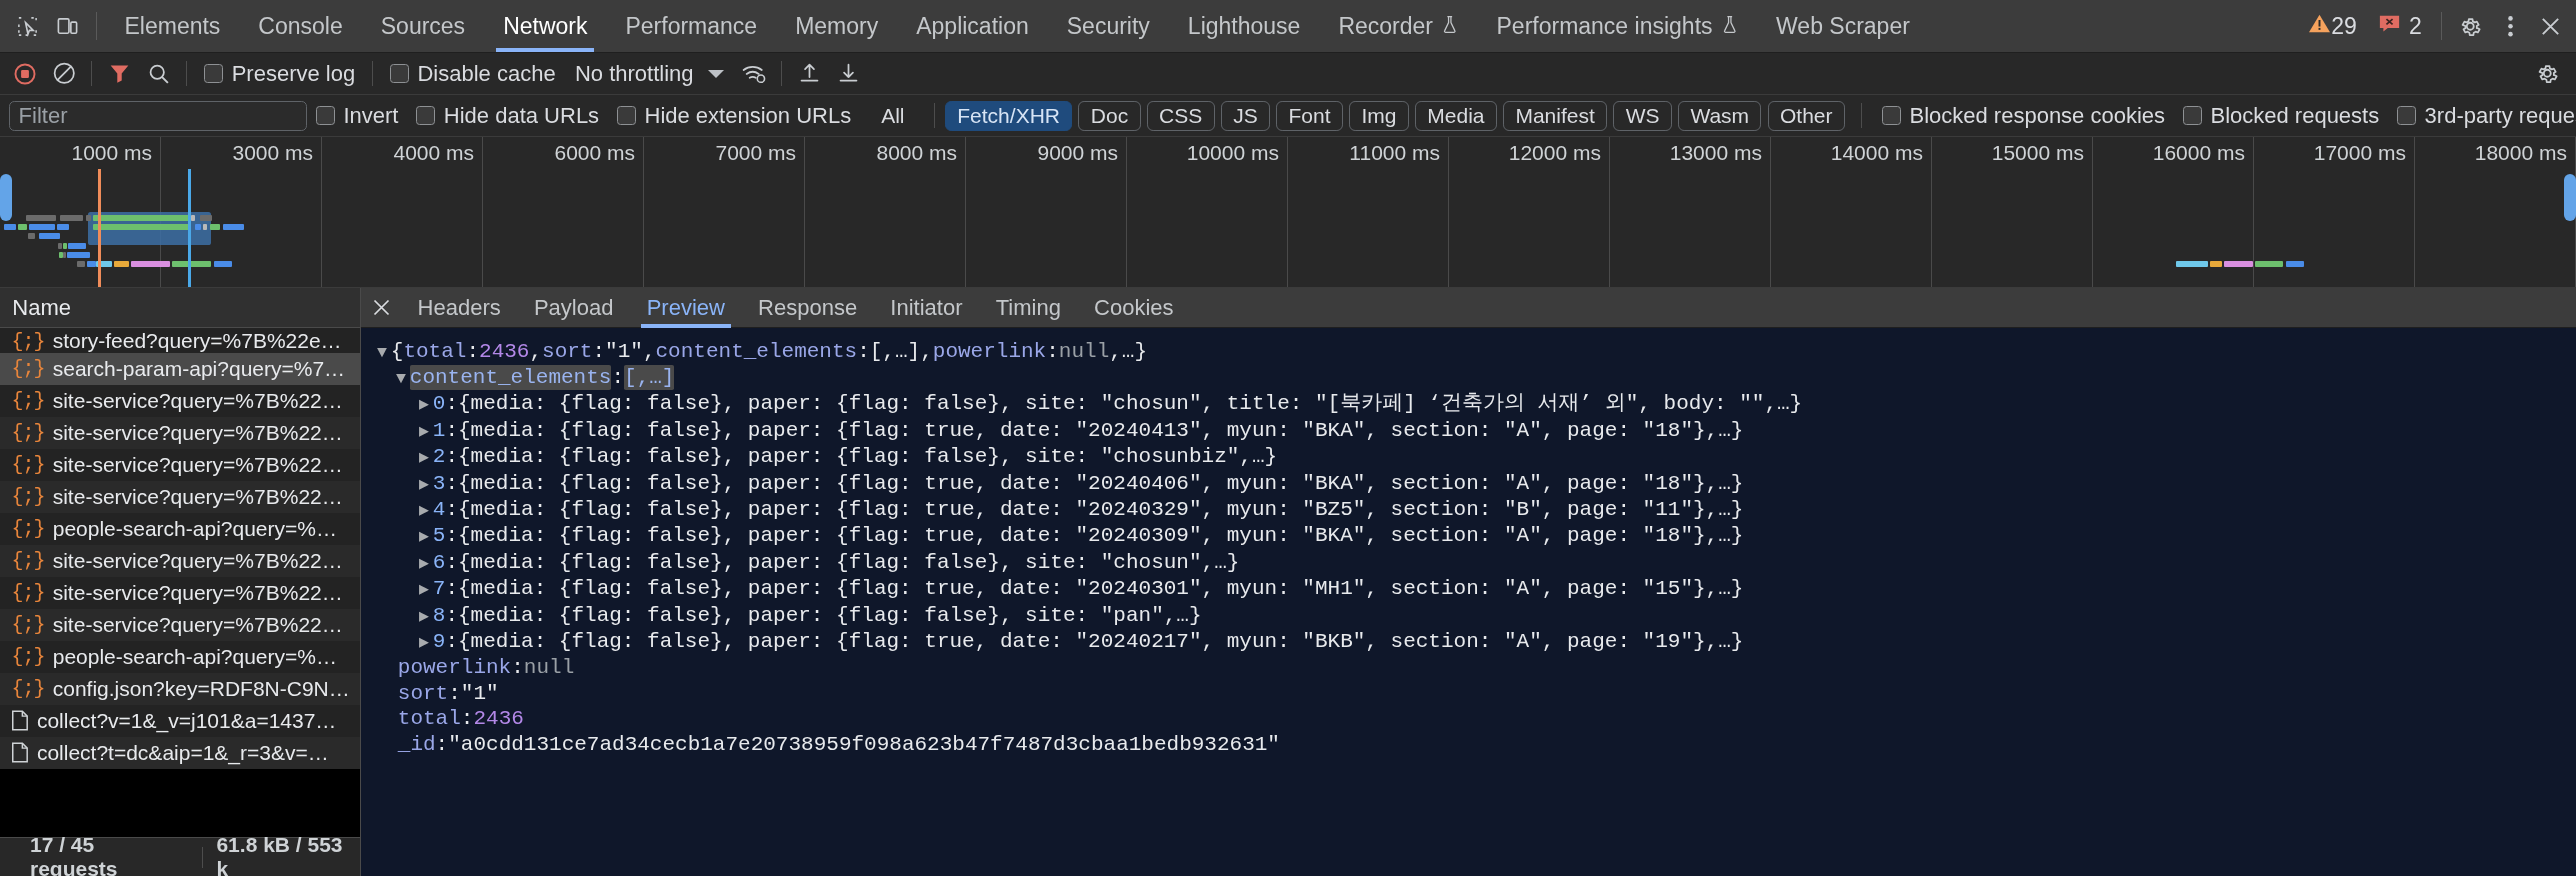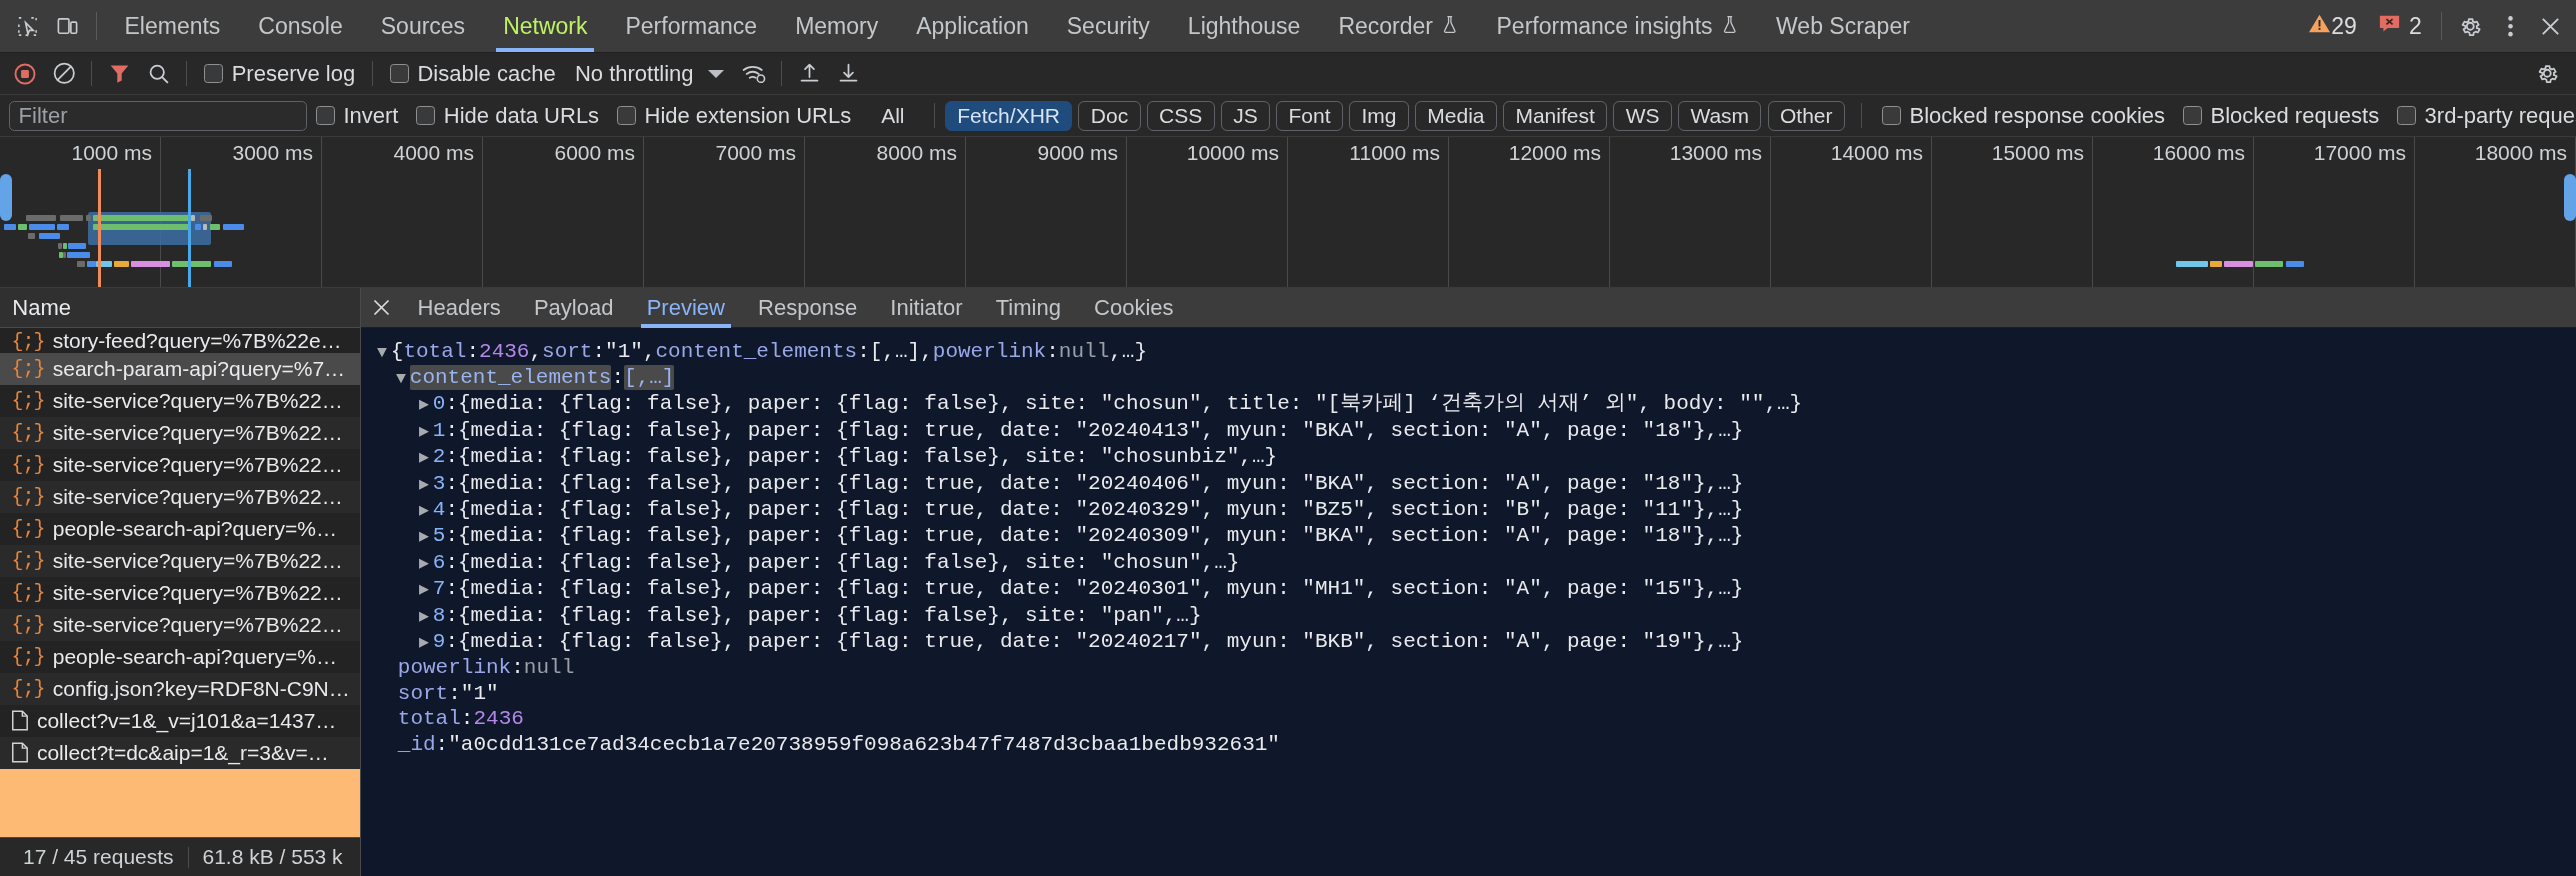--- a/index.html
+++ b/index.html
@@ -27,21 +27,21 @@
   }
   .tb-sep {
     width: 0.9px; height: 28px; background: #5a5a5a; margin: 0 8.8px; flex: none;
   }
   .panel-tab {
     height: 51px; padding: 0 19px;
     display: flex; align-items: center; gap: 8px;
     font-size: 23px; color: #c4c7ca; white-space: nowrap;
     position: relative; flex: none;
   }
-  .panel-tab.active { color: #bef264; }
+  .panel-tab.active { color: #ffffff; }
   .panel-tab.active::after {
     content: ""; position: absolute; left: 12.3px; right: 12.3px; bottom: 0;
     height: 3.5px; background: #8ab4f8;
   }
   .topbar-spacer { flex: 1 1 auto; }
   .warnbox { display: flex; align-items: center; gap: 0; padding: 0 10.5px; font-size: 23px; color: #dadce0; }
   .errbox  { display: flex; align-items: center; gap: 8px; padding: 0 10.5px; font-size: 23px; color: #dadce0; }
 
   
   .nettoolbar {
@@ -115,21 +115,21 @@
   .ov-vline { position: absolute; top: 32px; bottom: 0; width: 2.6px; }
   .highlight-box {
     position: absolute; background: rgba(60,110,165,0.85); border-radius: 2.6px;
   }
 
   
   .main { flex: 1 1 auto; display: flex; min-height: 0; }
 
   
   .reqpane {
-    width: 361px; min-width: 361px; background: #fdba74;
+    width: 361px; min-width: 361px; background: #000000;
     display: flex; flex-direction: column;
     border-right: 0.9px solid #4a4a4a;
   }
   .req-header {
     height: 40px; min-height: 40px; display: flex; align-items: center;
     padding-left: 12.3px; font-size: 22px; color: #e8eaed;
     background: #303030; border-bottom: 0.9px solid #4a4a4a;
   }
   .req-list { flex: 1 1 auto; overflow: hidden; }
   .req-row {
@@ -141,21 +141,21 @@
   .req-row.even { background: #2a2a2a; }
   .req-row.selected { background: #4a4a4a; }
   .req-row.clipped { height: 24.5px; align-items: flex-end; }
   .json-ico { color: #e8853b; font-size: 20px; font-family: "Liberation Mono", monospace; flex: none; letter-spacing: -0.9px; }
   .doc-ico { flex: none; display: flex; }
   .req-name { overflow: hidden; text-overflow: ellipsis; }
   .statusbar {
     height: 39px; min-height: 39px; background: #282828;
     border-top: 0.9px solid #4a4a4a;
     display: flex; align-items: center; gap: 0;
-    font-size: 21px; color: #cfd3d6; padding-left: 23px;
+    font-size: 21px; color: #cfd3d6; padding-left: 30px; font-weight: bold;
   }
   .sb-sep { width: 0.9px; height: 21px; background: #4d4d4d; margin: 0 14px; }
 
   
   .detailpane { flex: 1 1 auto; display: flex; flex-direction: column; background: #0f172a; min-width: 0; }
   .detail-tabs {
     height: 40px; min-height: 40px; background: #3c3c3c;
     display: flex; align-items: center; border-bottom: 0.9px solid #1f1f1f;
   }
   .dt-close {

